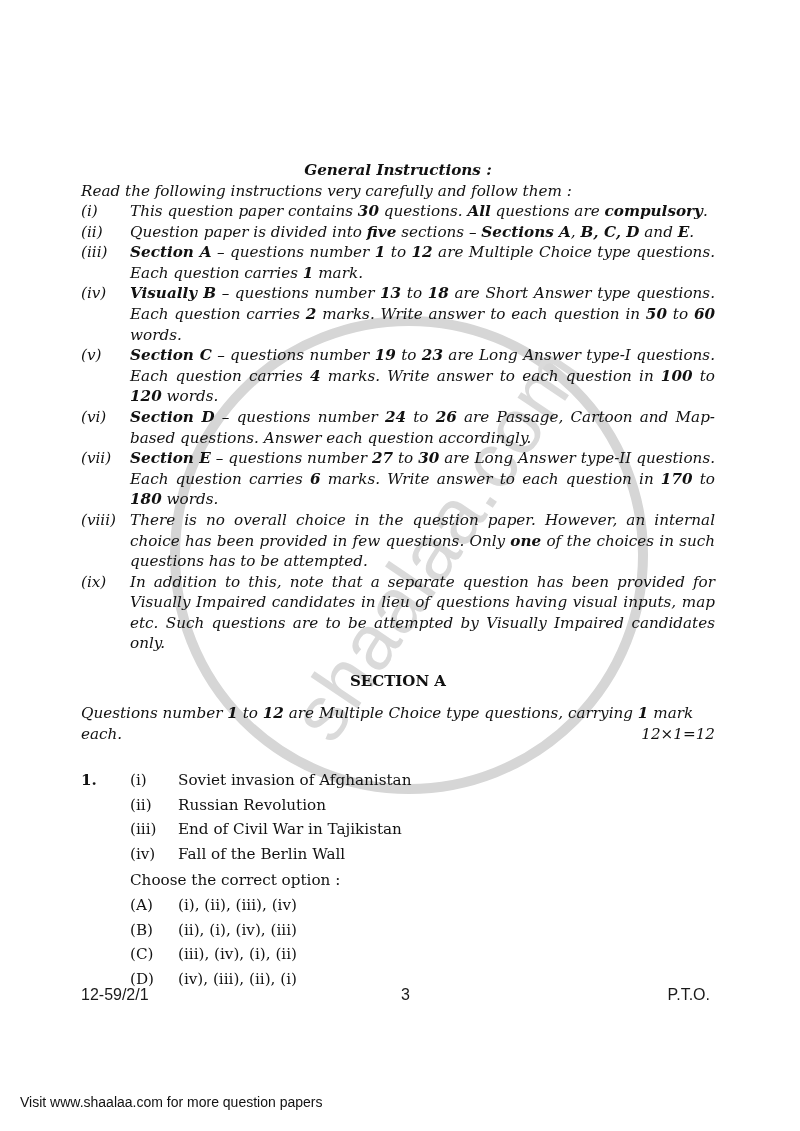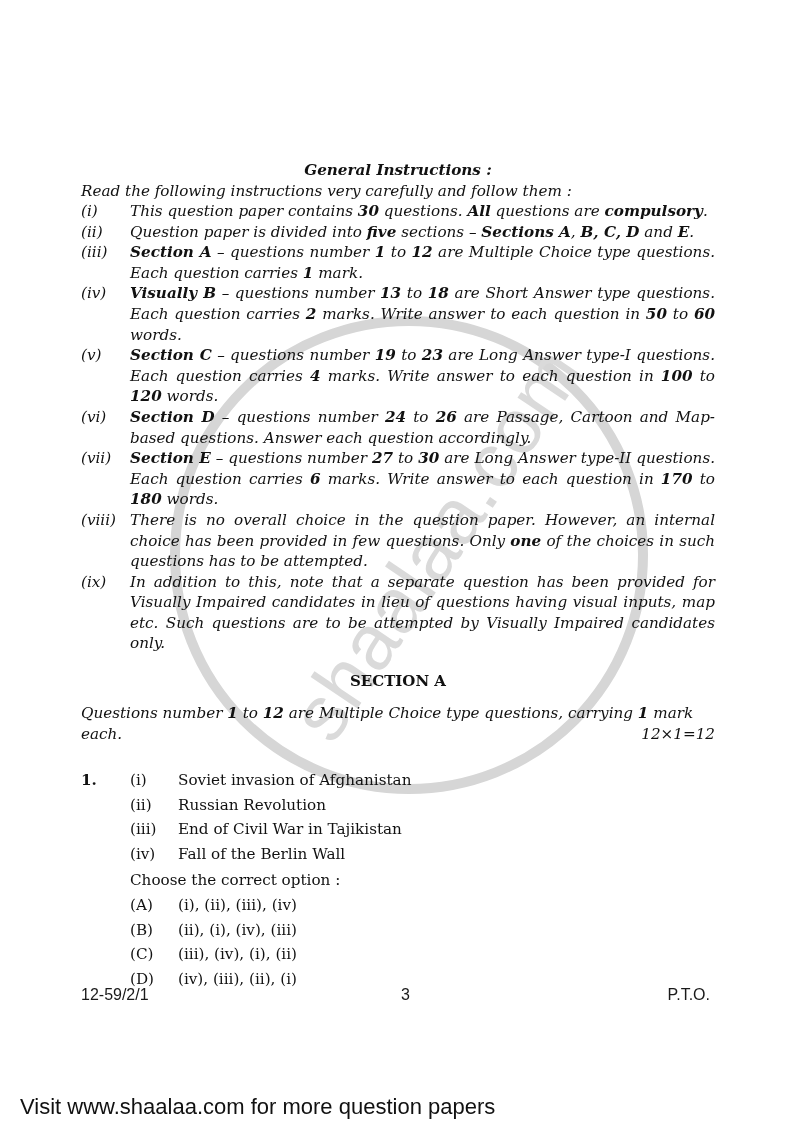--- a/index.html
+++ b/index.html
@@ -140,21 +140,21 @@
     }
     .footer .code { position: absolute; left: 0; top: 0; }
     .footer .page { position: absolute; left: 320px; top: 0; }
     .footer .pto { position: absolute; right: 13px; top: 0; }
 
     .visit {
       position: absolute;
       left: 20px;
       top: 1094px;
       font-family: "Liberation Sans", "DejaVu Sans", sans-serif;
-      font-size: 22px;
+      font-size: 14px;
       color: #111111;
       z-index: 1;
       text-align: right;
     }
   </style>
 </head>
 <body>
 
 <div class="wm-ring"></div>
 <div class="wm-text">shaalaa.com</div>

